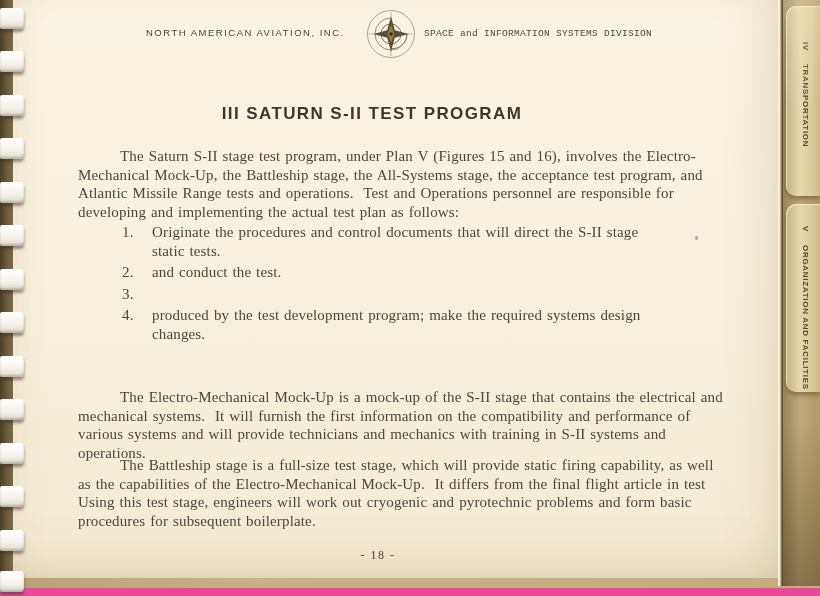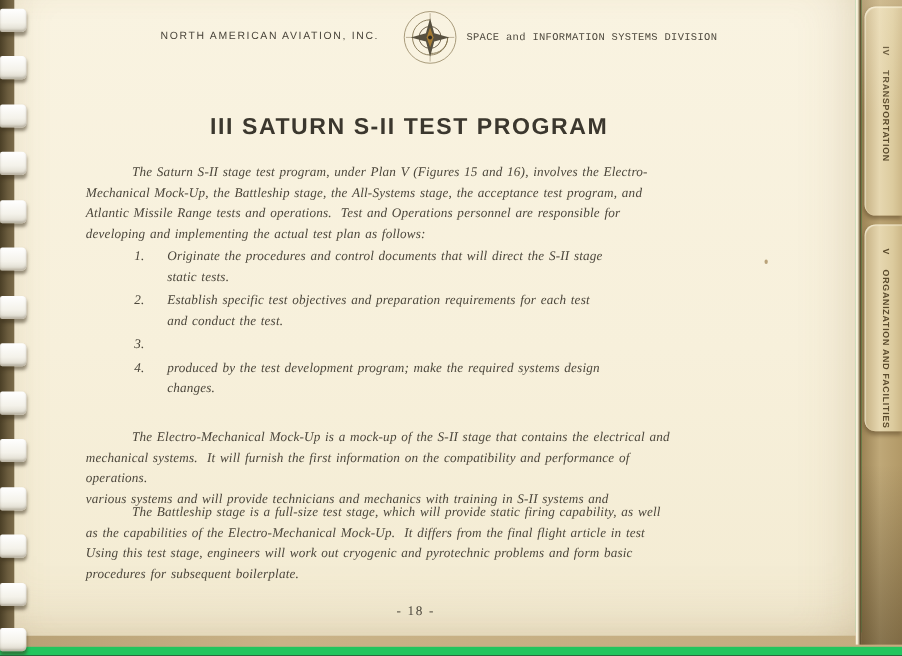--- a/index.html
+++ b/index.html
@@ -1,19 +1,19 @@
 <!DOCTYPE html>
 <html><head>
 <meta charset="utf-8">
 <style>
   * { margin:0; padding:0; box-sizing:border-box; }
   html,body { background:#2e2c28; }
   .scan {
     position:relative; width:820px; height:596px; overflow:hidden;
-    background:#22c55e;
+    background:#ec4899;
     font-family:"Liberation Serif", serif;
   }
   
   .cover-strip { position:absolute; left:10px; right:0; bottom:8px; height:13px; background:linear-gradient(90deg,#b7a075,#c9b287 30%,#c3ac80); }
 
   
   .page {
     position:absolute; left:12px; top:0; width:766px; height:578px;
     background:linear-gradient(180deg,#f9f3e1 0%,#f7f0db 55%,#f3ebd2 100%);
     box-shadow: inset 0 -45px 60px -45px rgba(150,120,70,.28),
@@ -58,26 +58,26 @@
   
   .hdr-company { position:absolute; left:134px; top:27px;
     font-family:"Liberation Sans", sans-serif; font-size:9.5px; letter-spacing:1.5px;
     color:#49443a; white-space:pre; }
   .hdr-division { position:absolute; left:412px; top:28px;
     font-family:Liberation Mono, monospace; font-size:9.5px; letter-spacing:.3px;
     color:#4d483d; white-space:pre; }
   .logo { position:absolute; left:353px; top:8px; width:52px; height:52px; }
 
   .doc-title { position:absolute; left:60px; top:104px; width:600px; text-align:center;
-    font-family:"Liberation Sans", sans-serif; font-size:21px; font-weight:700;
+    font-family:"Liberation Sans", sans-serif; font-size:17px; font-weight:700;
     letter-spacing:1.4px; color:#3b372e; white-space:pre; }
 
   .para { position:absolute; left:66px; width:650px; }
-  .ln { white-space:pre; font-size:12px; line-height:18.5px; letter-spacing:.15px;
-    word-spacing:1px; color:#4b463b;font-style:italic; }
+  .ln { white-space:pre; font-size:15px; line-height:18.5px; letter-spacing:.15px;
+    word-spacing:1px; color:#4b463b; }
   .ind { padding-left:42px; }
   .p1 { top:147px; } .p2 { top:388px; } .p3 { top:456px; }
 
   .list { position:absolute; left:110px; top:223px; width:600px; }
   .li { display:flex; margin-bottom:3px; }
   .num { width:30px; flex:0 0 30px; }
   .num .ln { }
   .pagenum { position:absolute; left:66px; top:548px; width:600px; text-align:center;
     font-size:12px; letter-spacing:1.5px; color:#4b463b; white-space:pre; }
 
@@ -123,21 +123,20 @@
         <div>
           <div class="ln">Originate the procedures and control documents that will direct the S-II stage</div>
           <div class="ln">static tests.</div>
         </div>
       </div>
       <div class="li">
         <div class="num">
             <div class="ln">2.</div>
           </div>
         <div>
-          <div class="ln">Establish specific test objectives and preparation requirements for each test</div>
           <div class="ln">and conduct the test.</div>
         </div>
       </div>
       <div class="li">
         <div class="num">
             <div class="ln">3.</div>
           </div>
       </div>
       <div class="li">
         <div class="num">
@@ -146,22 +145,22 @@
         <div>
           <div class="ln">produced by the test development program; make the required systems design</div>
           <div class="ln">changes.</div>
         </div>
       </div>
     </div>
 
     <div class="para p2">
       <div class="ln ind">The Electro-Mechanical Mock-Up is a mock-up of the S-II stage that contains the electrical and</div>
       <div class="ln">mechanical systems.  It will furnish the first information on the compatibility and performance of</div>
+      <div class="ln">various systems and will provide technicians and mechanics with training in S-II systems and</div>
       <div class="ln">operations.</div>
-      <div class="ln">various systems and will provide technicians and mechanics with training in S-II systems and</div>
     </div>
 
     <div class="para p3">
       <div class="ln ind">The Battleship stage is a full-size test stage, which will provide static firing capability, as well</div>
       <div class="ln">as the capabilities of the Electro-Mechanical Mock-Up.  It differs from the final flight article in test</div>
       <div class="ln">Using this test stage, engineers will work out cryogenic and pyrotechnic problems and form basic</div>
       <div class="ln">procedures for subsequent boilerplate.</div>
     </div>
 
     <div class="pagenum">- 18 -</div>

